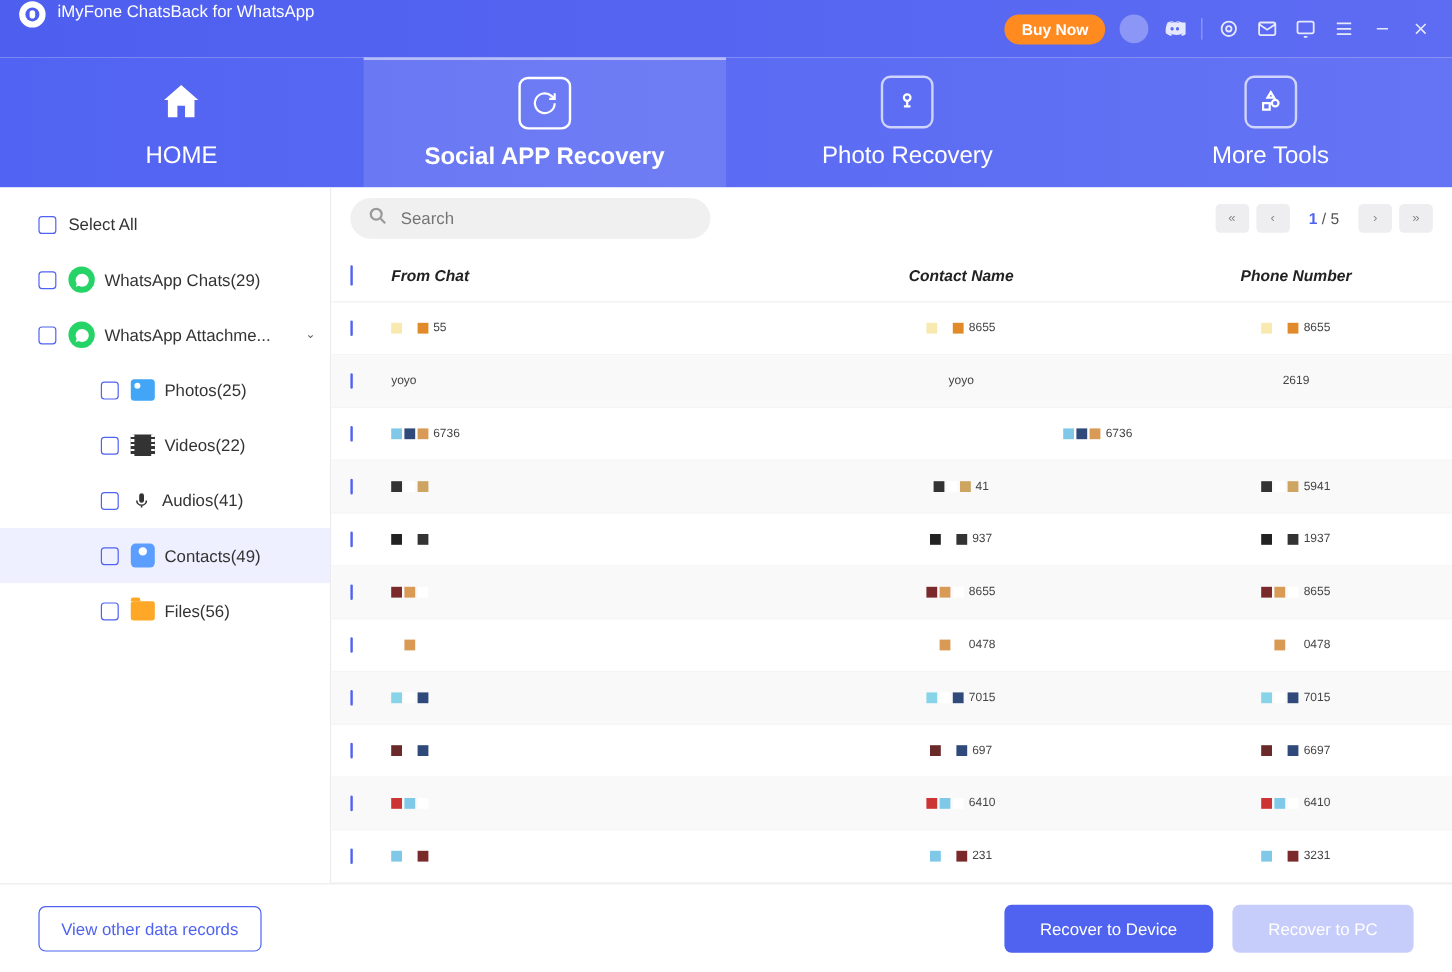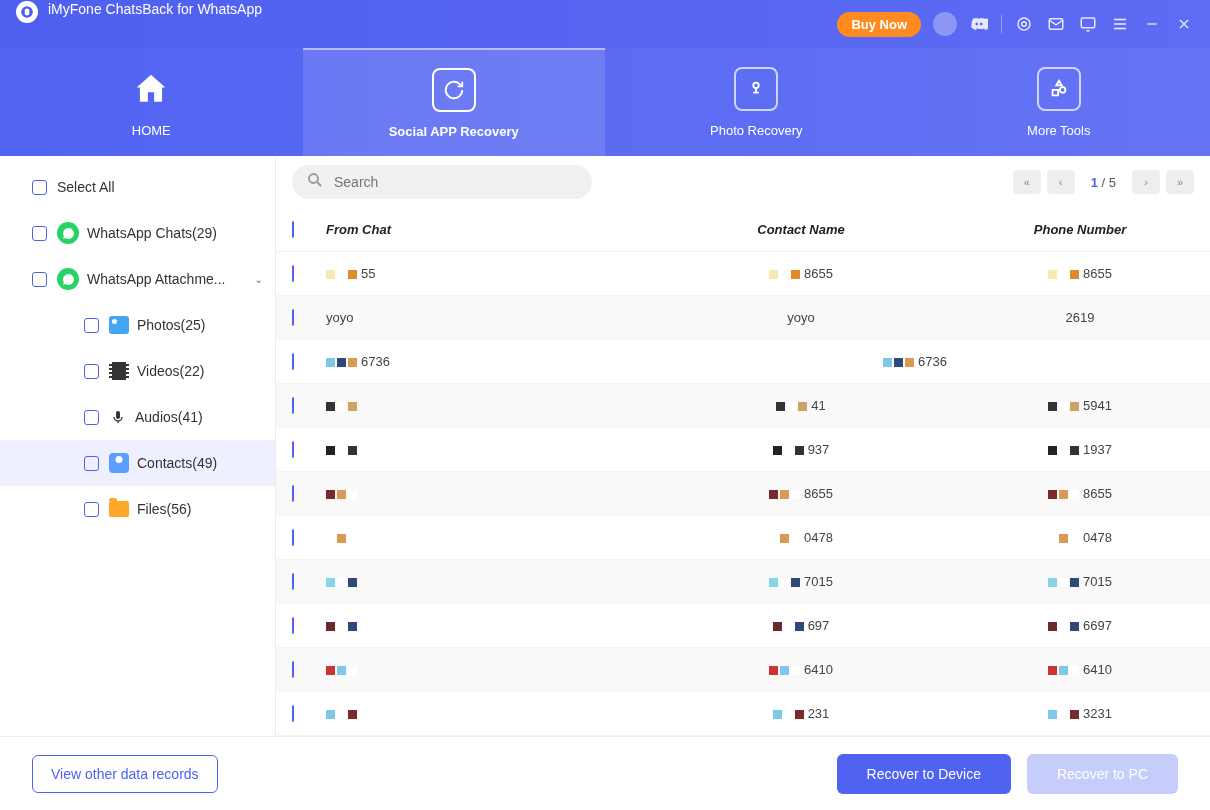--- a/index.html
+++ b/index.html
@@ -12,21 +12,21 @@
 .buy-now { background: #ff8a1f; color: #fff; padding: 5px 14px; border-radius: 14px; font-size: 13px; font-weight: 600; cursor: pointer; }
 .tb-icon { width: 20px; height: 20px; display: flex; align-items: center; justify-content: center; color: rgba(255,255,255,.85); cursor: pointer; }
 .tb-icon.avatar { width: 24px; height: 24px; border-radius: 50%; background: rgba(255,255,255,.3); }
 .tb-div { width: 1px; height: 18px; background: rgba(255,255,255,.35); }
 .nav { height: 108px; background: linear-gradient(90deg, #5163f2, #6574f4); display: flex; }
 .nav-item { flex: 1; display: flex; flex-direction: column; align-items: center; justify-content: center; color: #fff; cursor: pointer; gap: 12px; }
 .nav-item.active { background: rgba(255,255,255,.12); border-top: 2px solid rgba(255,255,255,.5); font-weight: bold; }
 .nav-item.active .nav-icon-box { border-color: #fff; }
 .nav-icon-box { width: 44px; height: 44px; border: 2px solid rgba(255,255,255,.7); border-radius: 8px; display: flex; align-items: center; justify-content: center; }
 .nav-icon-box.plain { border: none; }
-.nav-label { font-size: 13px; }
+.nav-label { font-size: 20px; }
 .content { display: flex; height: calc(810px - 48px - 108px - 74px); }
 .sidebar { width: 276px; border-right: 1px solid #ececec; padding-top: 8px; overflow-y: auto; }
 .side-item { display: flex; align-items: center; height: 46px; padding-left: 32px; font-size: 14px; color: #333; cursor: pointer; gap: 10px; }
 .side-item.child { padding-left: 84px; }
 .side-item.selected { background: #eef0ff; }
 .chk { width: 15px; height: 15px; border: 1.5px solid #4f62f0; border-radius: 3px; flex-shrink: 0; cursor: pointer; }
 .side-label { display: flex; align-items: center; gap: 8px; }
 .wa-ic { width: 22px; height: 22px; border-radius: 50%; background: #25d366; display: flex; align-items: center; justify-content: center; color: #fff; }
 .folder-ic { width: 20px; height: 16px; background: #ffa726; border-radius: 2px; position: relative; }
 .folder-ic::before { content: ""; position: absolute; top: -3px; left: 0; width: 8px; height: 3px; background: #ffa726; border-radius: 2px 2px 0 0; }
@@ -47,21 +47,21 @@
 .pager { margin-left: auto; display: flex; align-items: center; gap: 6px; }
 .pg-btn { width: 28px; height: 24px; background: #eeeef0; border-radius: 4px; display: flex; align-items: center; justify-content: center; color: #888; font-size: 11px; cursor: pointer; }
 .pg-txt { font-size: 13px; color: #555; padding: 0 10px; }
 .pg-txt .cur { color: #4f62f0; font-weight: 600; }
 .table { flex: 1; overflow-y: auto; }
 .thead { display: flex; align-items: center; height: 44px; padding: 0 16px; font-size: 13px; font-weight: 600; color: #222; border-bottom: 1px solid #f0f0f0; font-style: italic; }
 .col-chk { width: 34px; }
 .col-from { width: 310px; }
 .col-name { width: 330px; text-align: center; }
 .col-phone { flex: 1; text-align: center; }
-.trow { display: flex; align-items: center; height: 44px; padding: 0 16px; font-size: 13px; color: #444; border-bottom: 1px solid #f5f5f5; }
+.trow { display: flex; align-items: center; height: 44px; padding: 0 16px; font-size: 10px; color: #444; border-bottom: 1px solid #f5f5f5; }
 .trow:nth-child(even) { background: #f9f9fa; }
 .mosaic { display: inline-flex; gap: 2px; margin-right: 4px; vertical-align: middle; }
 .mosaic span { width: 9px; height: 9px; }
 .footer { height: 74px; border-top: 1px solid #ececec; display: flex; align-items: center; padding: 0 32px; gap: 16px; }
 .btn-outline { border: 1.5px solid #4f62f0; color: #4f62f0; background: #fff; padding: 10px 18px; border-radius: 6px; font-size: 14px; cursor: pointer; }
 .btn-primary { background: #4f62f0; color: #fff; padding: 12px 30px; border-radius: 6px; font-size: 14px; cursor: pointer; margin-left: auto; }
 .btn-disabled { background: #c7cdfa; color: #fff; padding: 12px 30px; border-radius: 6px; font-size: 14px; cursor: not-allowed; }
 </style>
 </head>
 <body>

